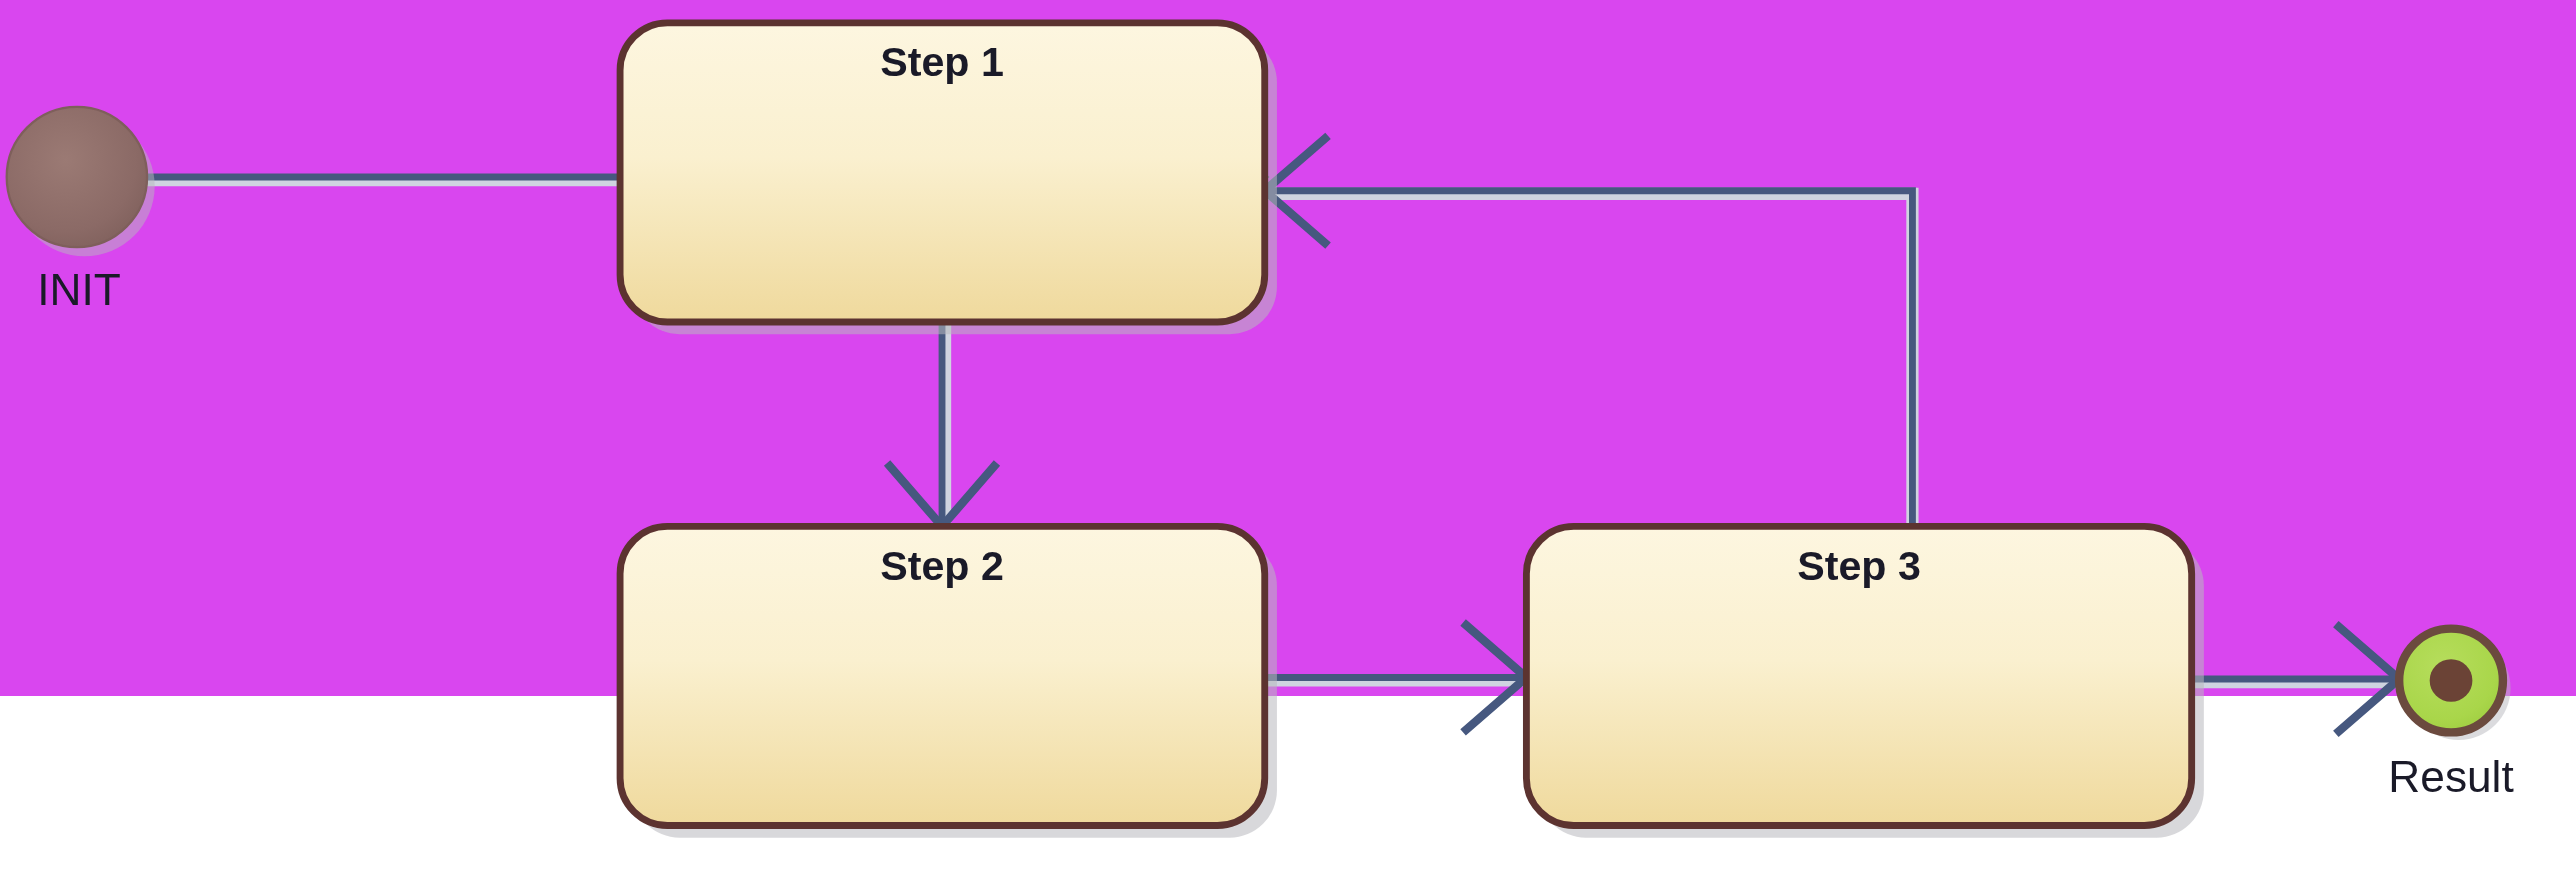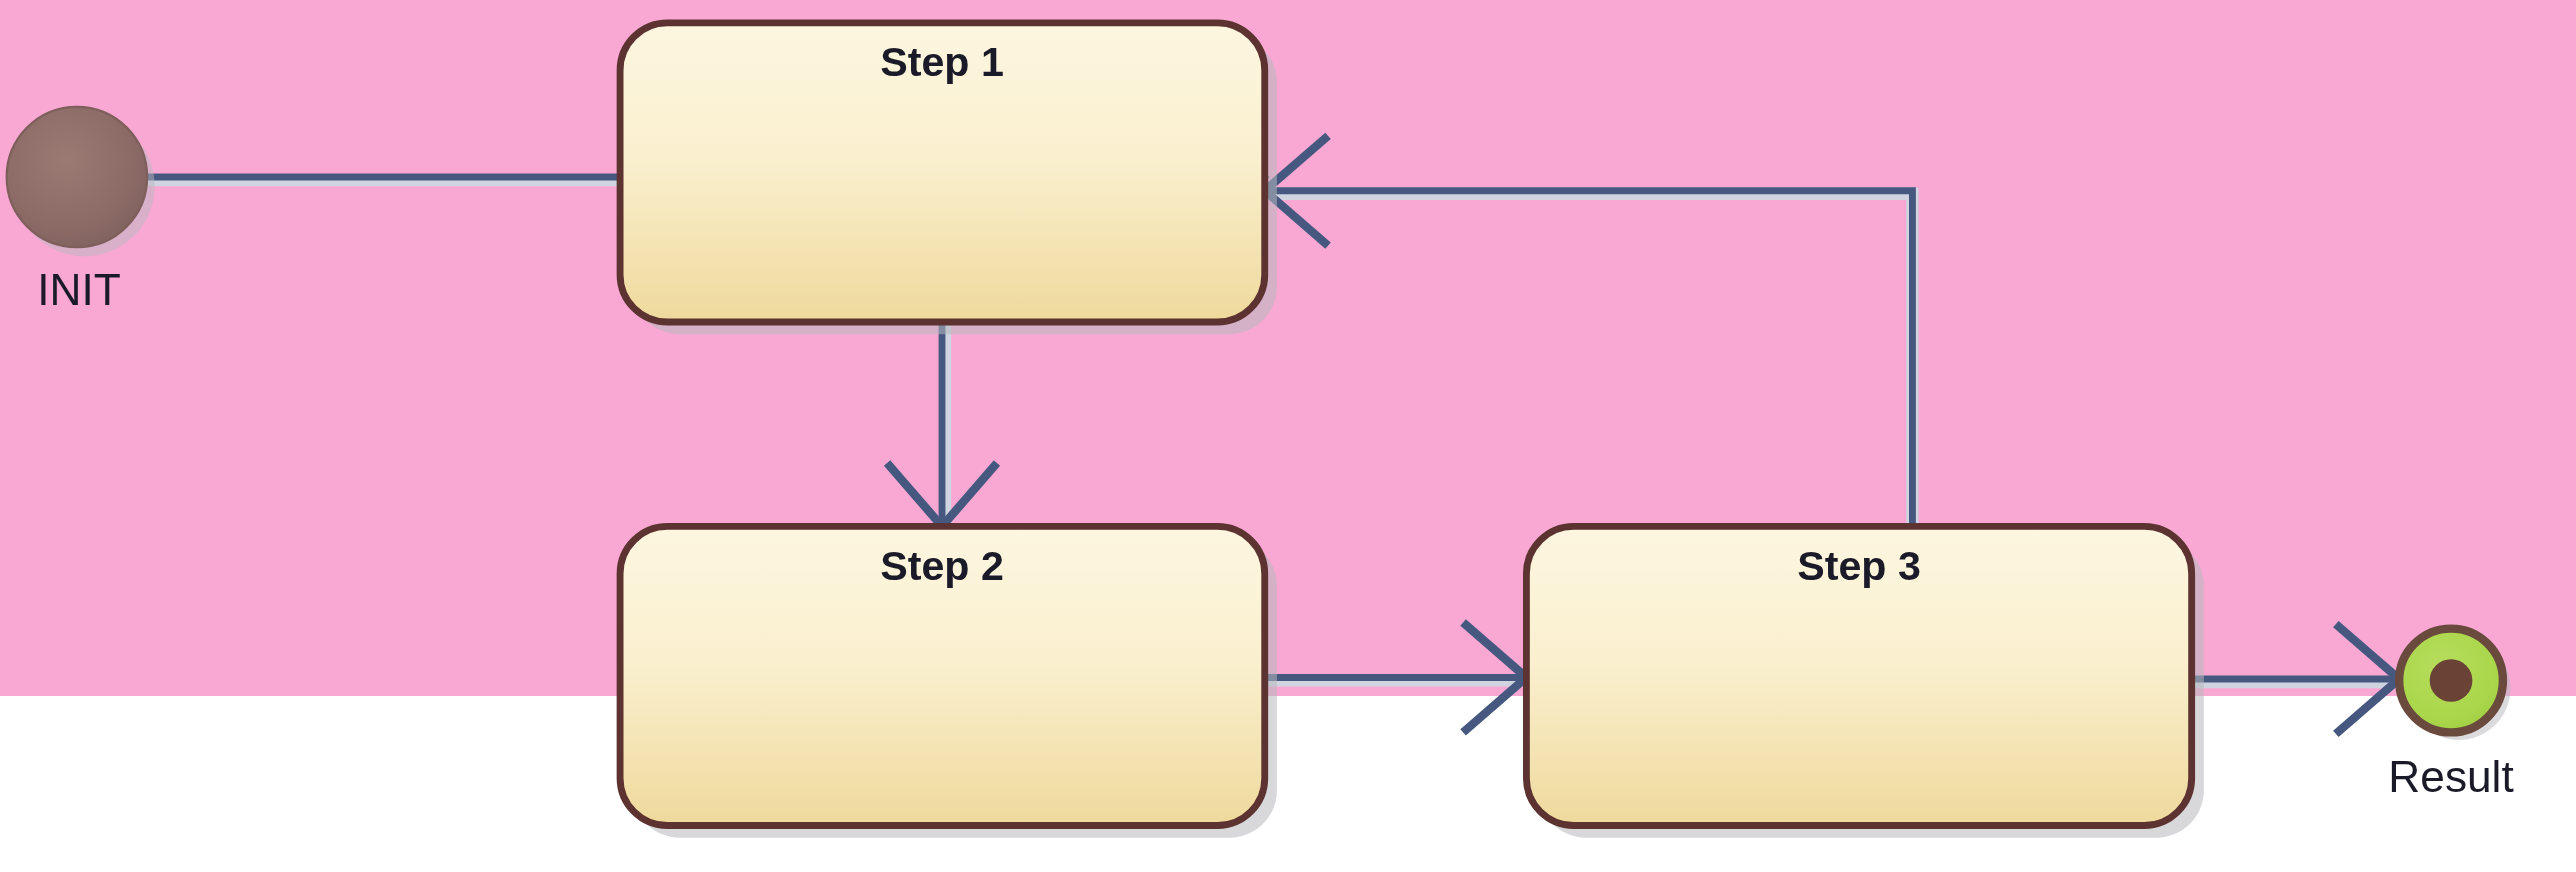--- a/index.html
+++ b/index.html
@@ -11,21 +11,21 @@
   body {
     font-family: "Liberation Sans", sans-serif;
     width: 2576px;
     height: 872px;
     overflow: hidden;
   }
   #canvas {
     position: relative;
     width: 2576px;
     height: 696px;
-    background: #f9a8d4;
+    background: #d946ef;
   }
   svg.diagram {
     position: absolute;
     top: 0;
     left: 0;
     width: 2576px;
     height: 872px;
     display: block;
   }
   .state-label {

